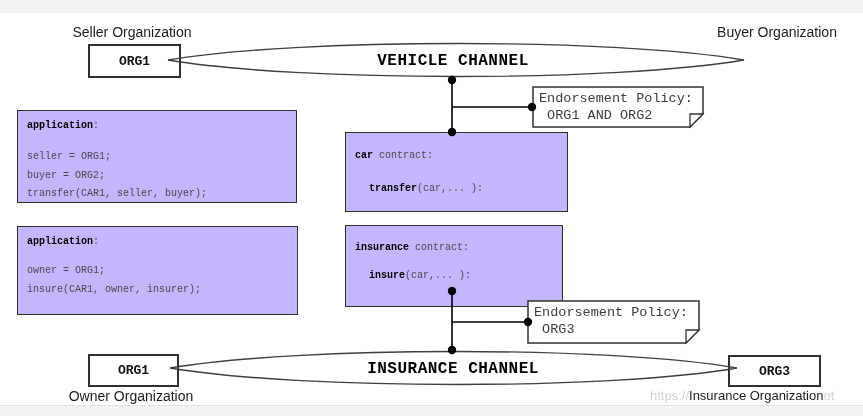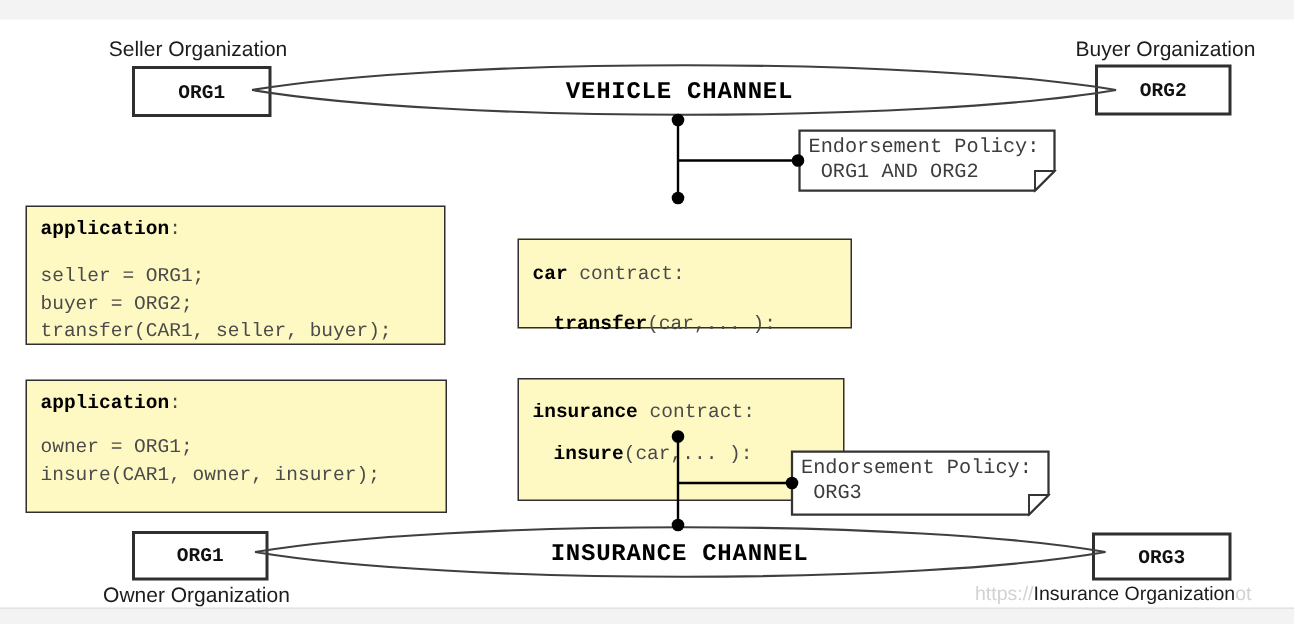--- a/index.html
+++ b/index.html
@@ -10,31 +10,31 @@
   .band.bottom{top:405px;height:11px;border-top:1px solid #e3e3e3;}
 
   .obox{position:absolute;z-index:1;background:#ffffff;border:2px solid #2f2f2f;
         display:flex;align-items:center;justify-content:center;
         font-family:"DejaVu Sans Mono",monospace;font-weight:bold;font-size:13px;color:#111;}
   .org-seller{left:88px;top:44px;width:89px;height:30px;}
   .org-buyer{left:730px;top:43px;width:87px;height:30px;}
   .org-owner{left:88px;top:354px;width:87px;height:29px;}
   .org-insurer{left:728px;top:355px;width:89px;height:28px;}
 
-  .codebox{position:absolute;z-index:1;background:#fef9c3;border:1.5px solid #2f2f2f;
-           box-sizing:border-box;font-family:"Liberation Mono",monospace;font-size:13px;
-           color:#4a4a4a;margin-top:27px;}
+  .codebox{position:absolute;z-index:1;background:#c4b5fd;border:1.5px solid #2f2f2f;
+           box-sizing:border-box;font-family:"Liberation Mono",monospace;font-size:10px;
+           color:#4a4a4a;}
   .codebox .kw{font-weight:bold;color:#000;}
   .code{white-space:pre;font-family:Liberation Mono, monospace;}
   .app1{left:17px;top:110px;width:280px;height:93px;padding:5px 9px;}
   .app2{left:17px;top:226px;width:281px;height:89px;padding:5px 9px;}
   .app1 .hline,.app2 .hline{line-height:19px;}
   .app1 .gap{height:13px;} .app2 .gap{height:11px;}
   .app1 .cline,.app2 .cline{line-height:18.7px;}
-  .carbox{left:345px;top:132px;width:223px;height:60px;padding:13px 9px 0;}
+  .carbox{left:345px;top:132px;width:223px;height:80px;padding:13px 9px 0;}
   .insbox{left:345px;top:225px;width:218px;height:82px;padding:12px 9px 0;}
   .carbox .hline,.insbox .hline{line-height:19px;}
   .carbox .gap{height:14px;} .insbox .gap{height:9px;}
   .fnline{line-height:19px;padding-left:14px;}
 
   svg.overlay{position:absolute;left:0;top:0;z-index:2;pointer-events:none;}
 
   .txt{position:absolute;z-index:3;}
   .orglabel{font-size:14px;color:#1c1c1c;text-align:center;}
   .lbl-seller{left:57px;top:24px;width:150px;}
@@ -52,23 +52,20 @@
 </head>
 <body>
 
 <div class="stage">
 
   <div class="band top"></div>
   <div class="band bottom"></div>
 
   <div class="obox org-seller">
     <span class="code">ORG1</span>
-  </div>
-  <div class="obox org-buyer">
-    <span class="code">ORG2</span>
   </div>
   <div class="obox org-owner">
     <span class="code">ORG1</span>
   </div>
   <div class="obox org-insurer">
     <span class="code">ORG3</span>
   </div>
 
   <div class="codebox app1">
     <div class="hline code"><span class="kw">application</span><span>:</span></div>

